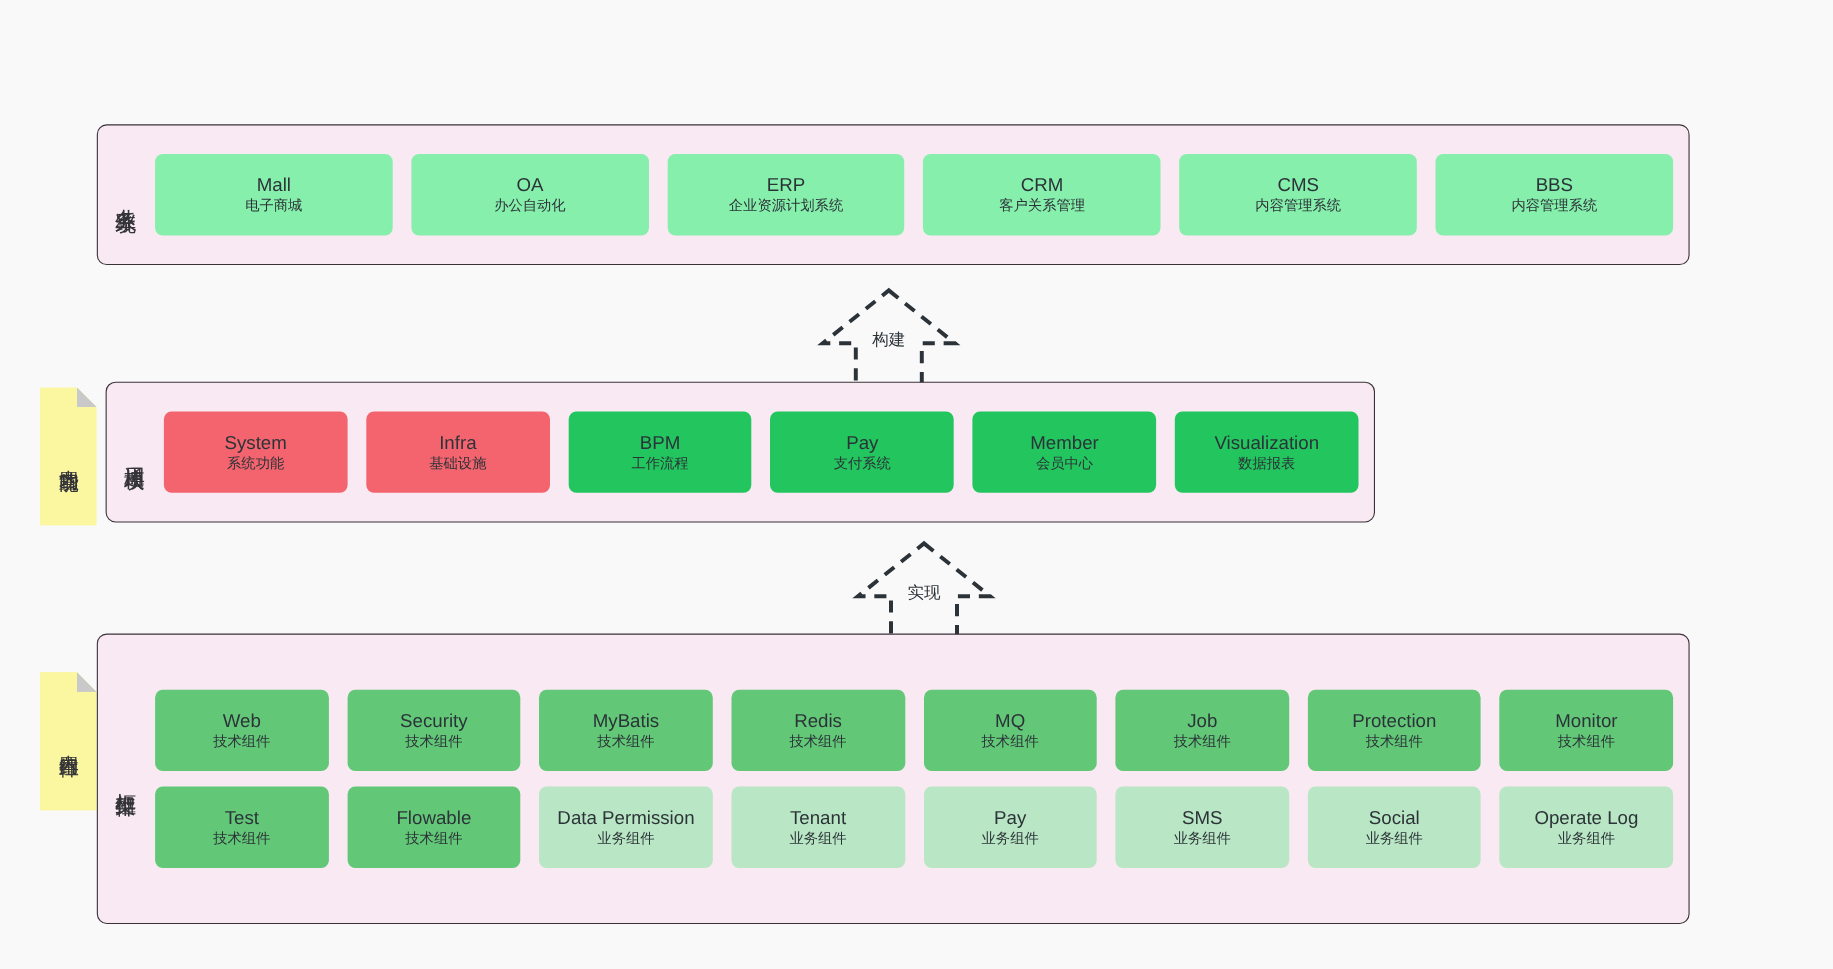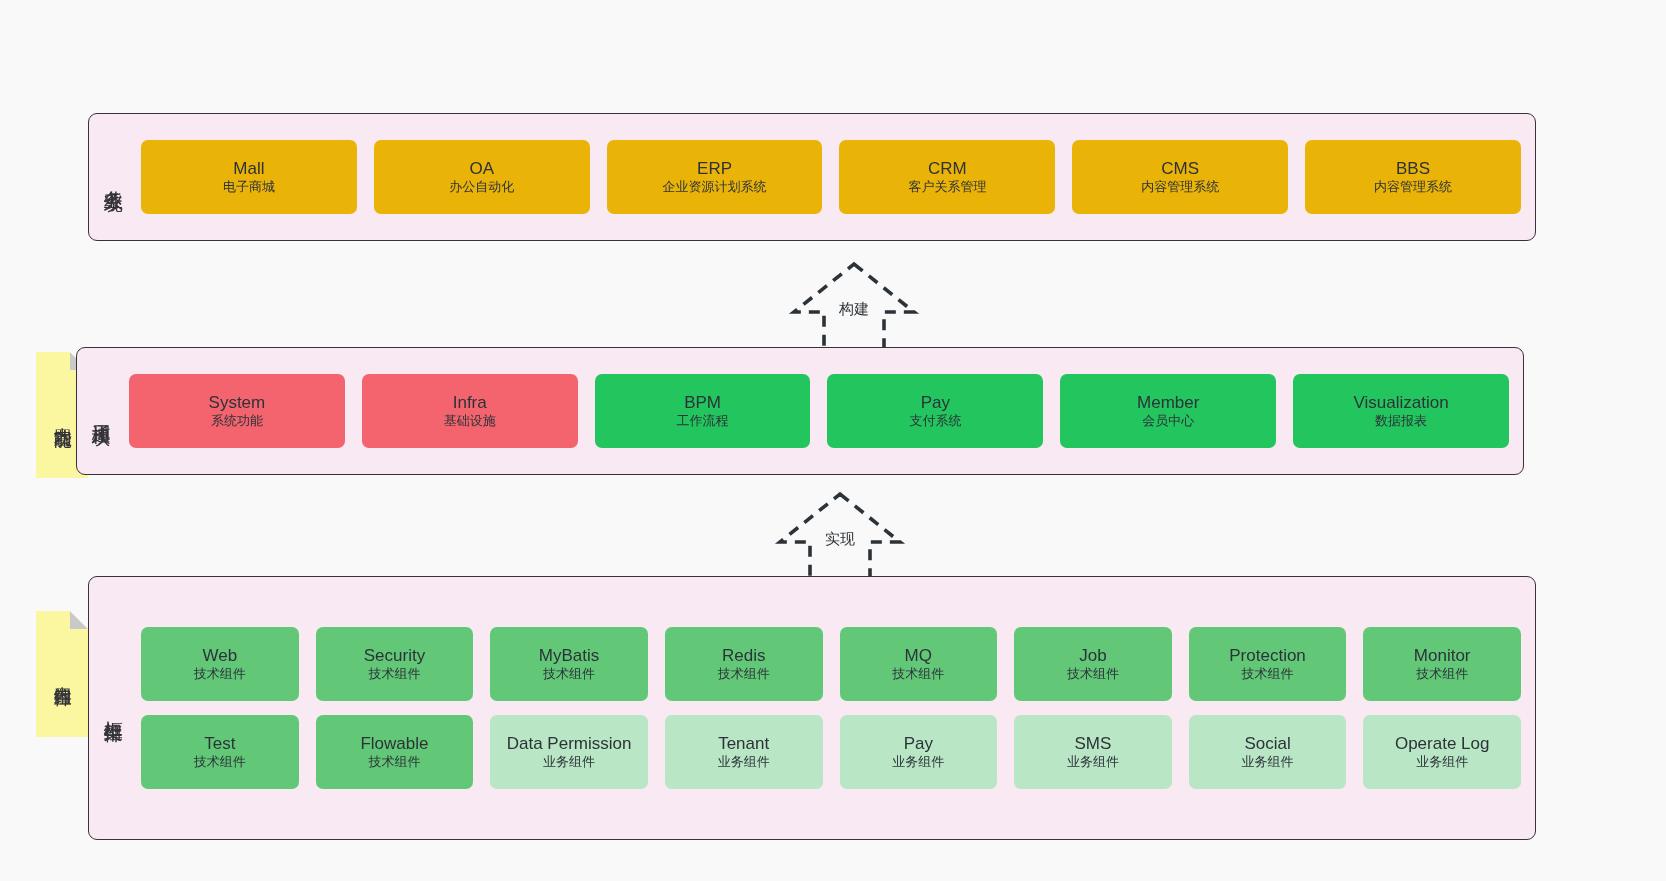--- a/index.html
+++ b/index.html
@@ -67,21 +67,21 @@
     flex-direction: column;
     align-items: center;
     justify-content: center;
     text-align: center;
     line-height: 1.22;
     padding: 2px 6px;
   }
   .card .t1 { font-size: 17px; color: #2C3338; }
   .card .t2 { font-size: 13px; color: #2C3338; }
 
-  .c-blue       { background: #eab308; }
+  .c-blue       { background: #86efac; }
   .c-red        { background: #F4646E; }
   .c-pink       { background: #22c55e; }
   .c-green      { background: #62C878; }
   .c-lightgreen { background: #B9E6C4; }
 
   
   .note {
     position: absolute;
     background: #FBF6A0;
     width: 52px;
@@ -153,33 +153,33 @@
           <span class="t2">内容管理系统</span>
         </div>
         <div class="card c-blue">
           <span class="t1">BBS</span>
           <span class="t2">内容管理系统</span>
         </div>
       </div>
     </div>
   </div>
 
-  <div class="connector" style="left:774px; top:258px;">
+  <div class="connector" style="left:728px; top:258px;">
     <svg viewBox="0 0 160 95" preserveAspectRatio="none">
       <path d="M 80 6 L 140 54 L 110 54 L 110 92 L 50 92 L 50 54 L 20 54 Z" fill="none" stroke="#2C3338" stroke-width="3.6" stroke-dasharray="11 8" stroke-linejoin="miter"></path>
     </svg>
     <div class="conn-label">构建</div>
   </div>
 
   <div class="note" style="left:36px; top:352px; height:126px;">
     <span class="fold"></span>
     <span>内置功能</span>
   </div>
 
-  <div class="layer" style="left:76px; top:347px; width:1448px; height:128px;align-items:center;">
+  <div class="layer" style="left:96px; top:347px; width:1154px; height:128px;align-items:center;">
     <div class="layer-label">通用模块</div>
     <div class="layer-body">
       <div class="row">
         <div class="card c-red">
           <span class="t1">System</span>
           <span class="t2">系统功能</span>
         </div>
         <div class="card c-red">
           <span class="t1">Infra</span>
           <span class="t2">基础设施</span>

